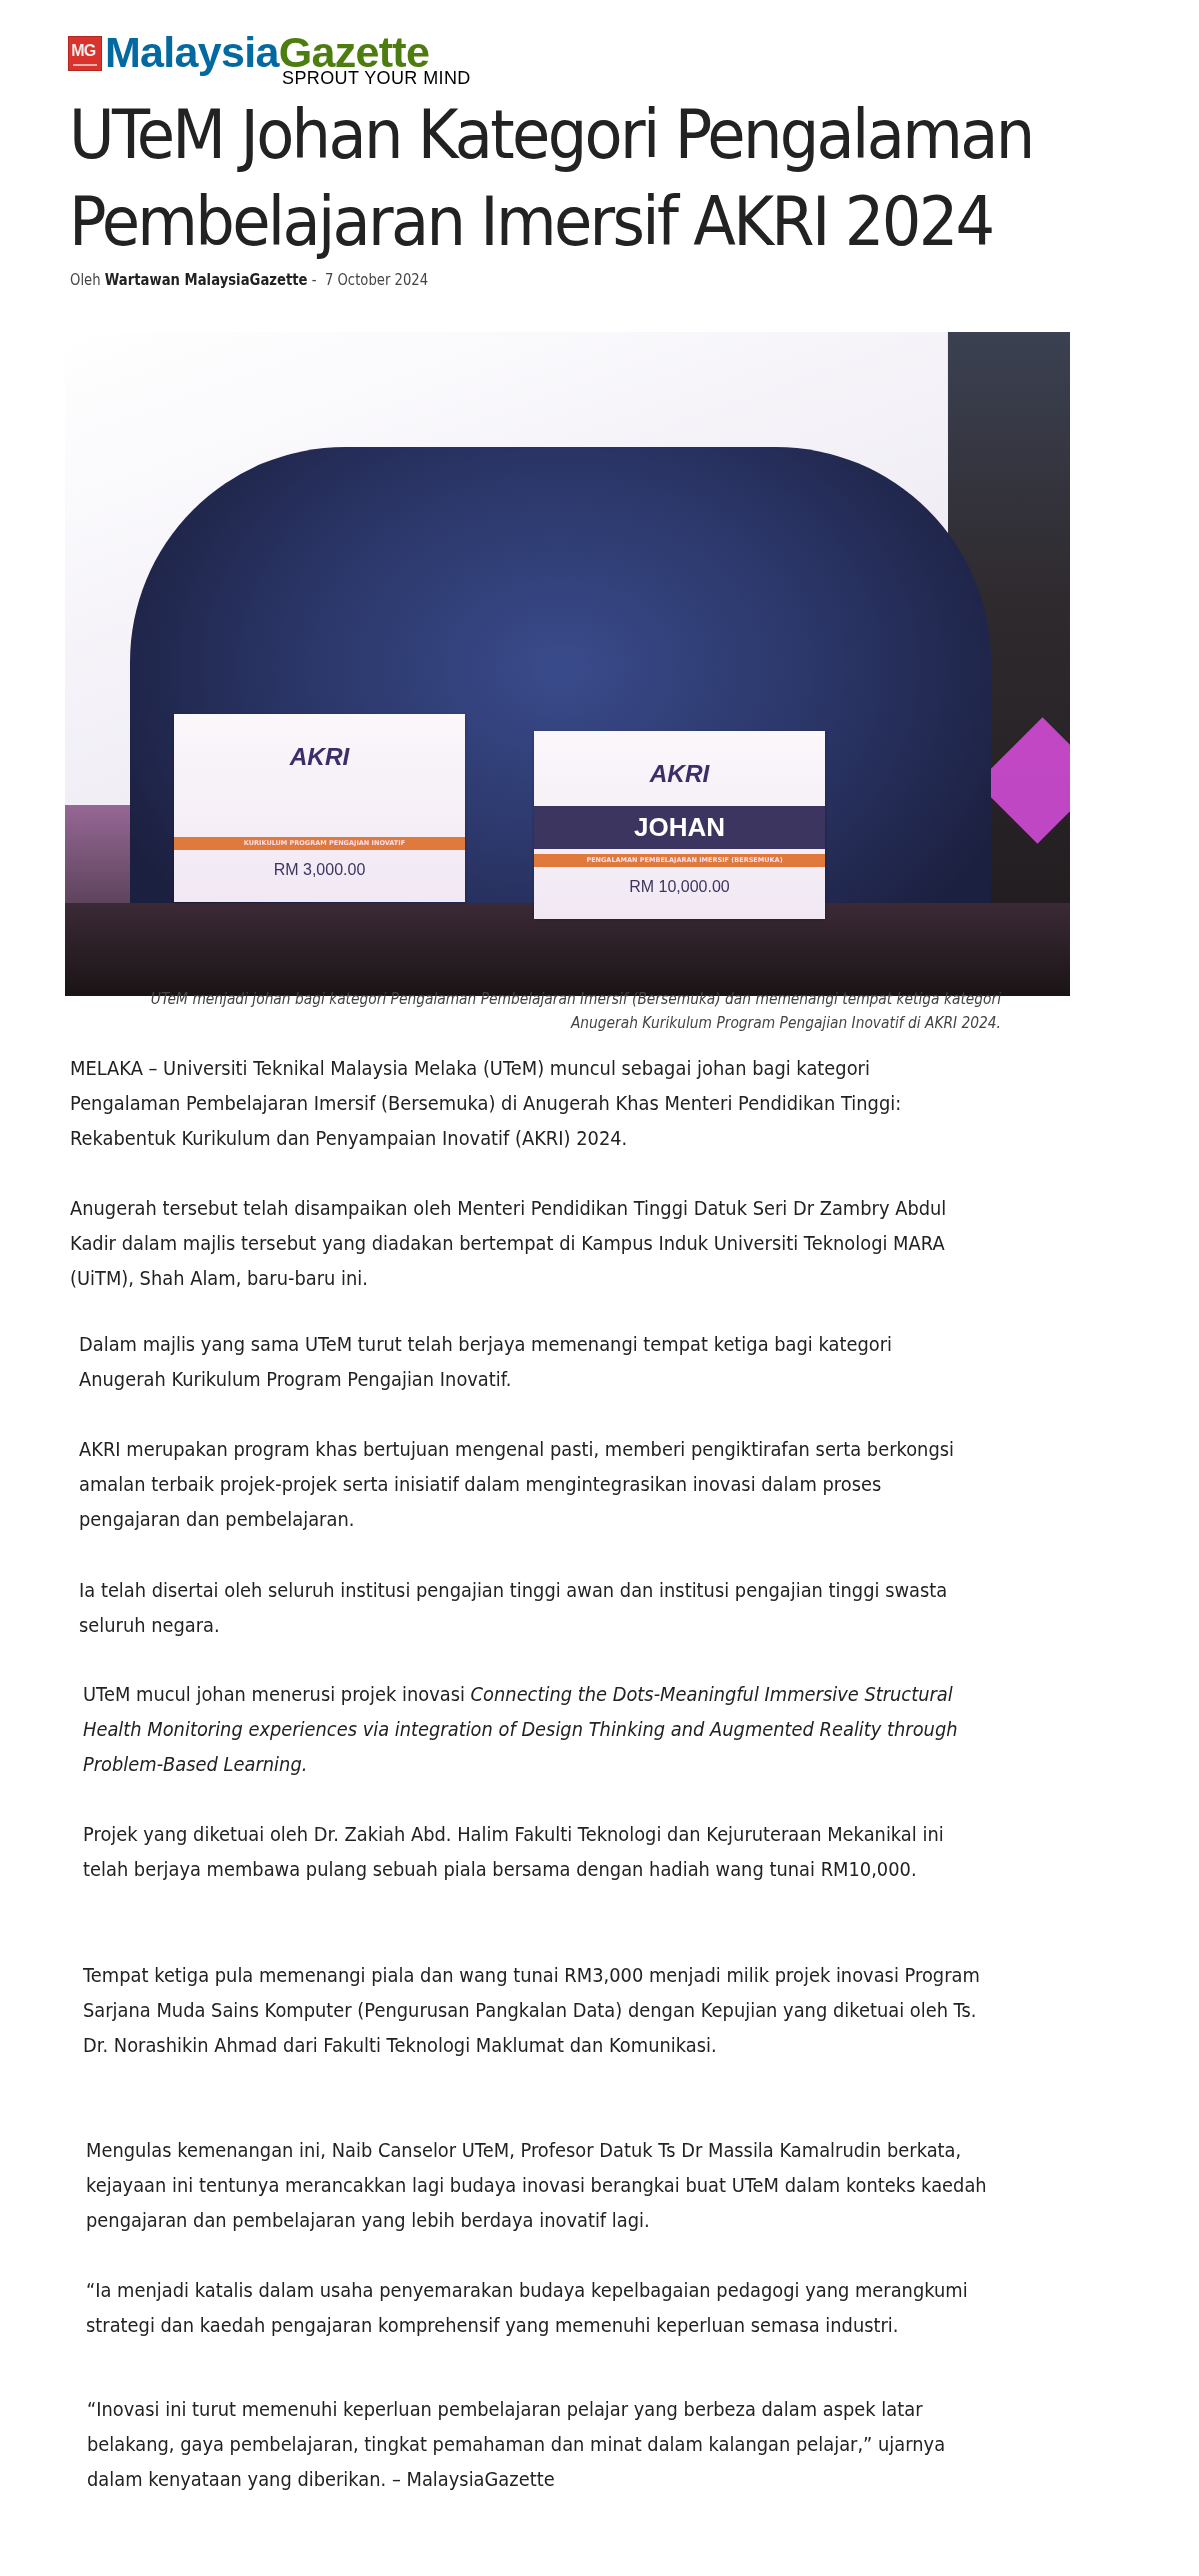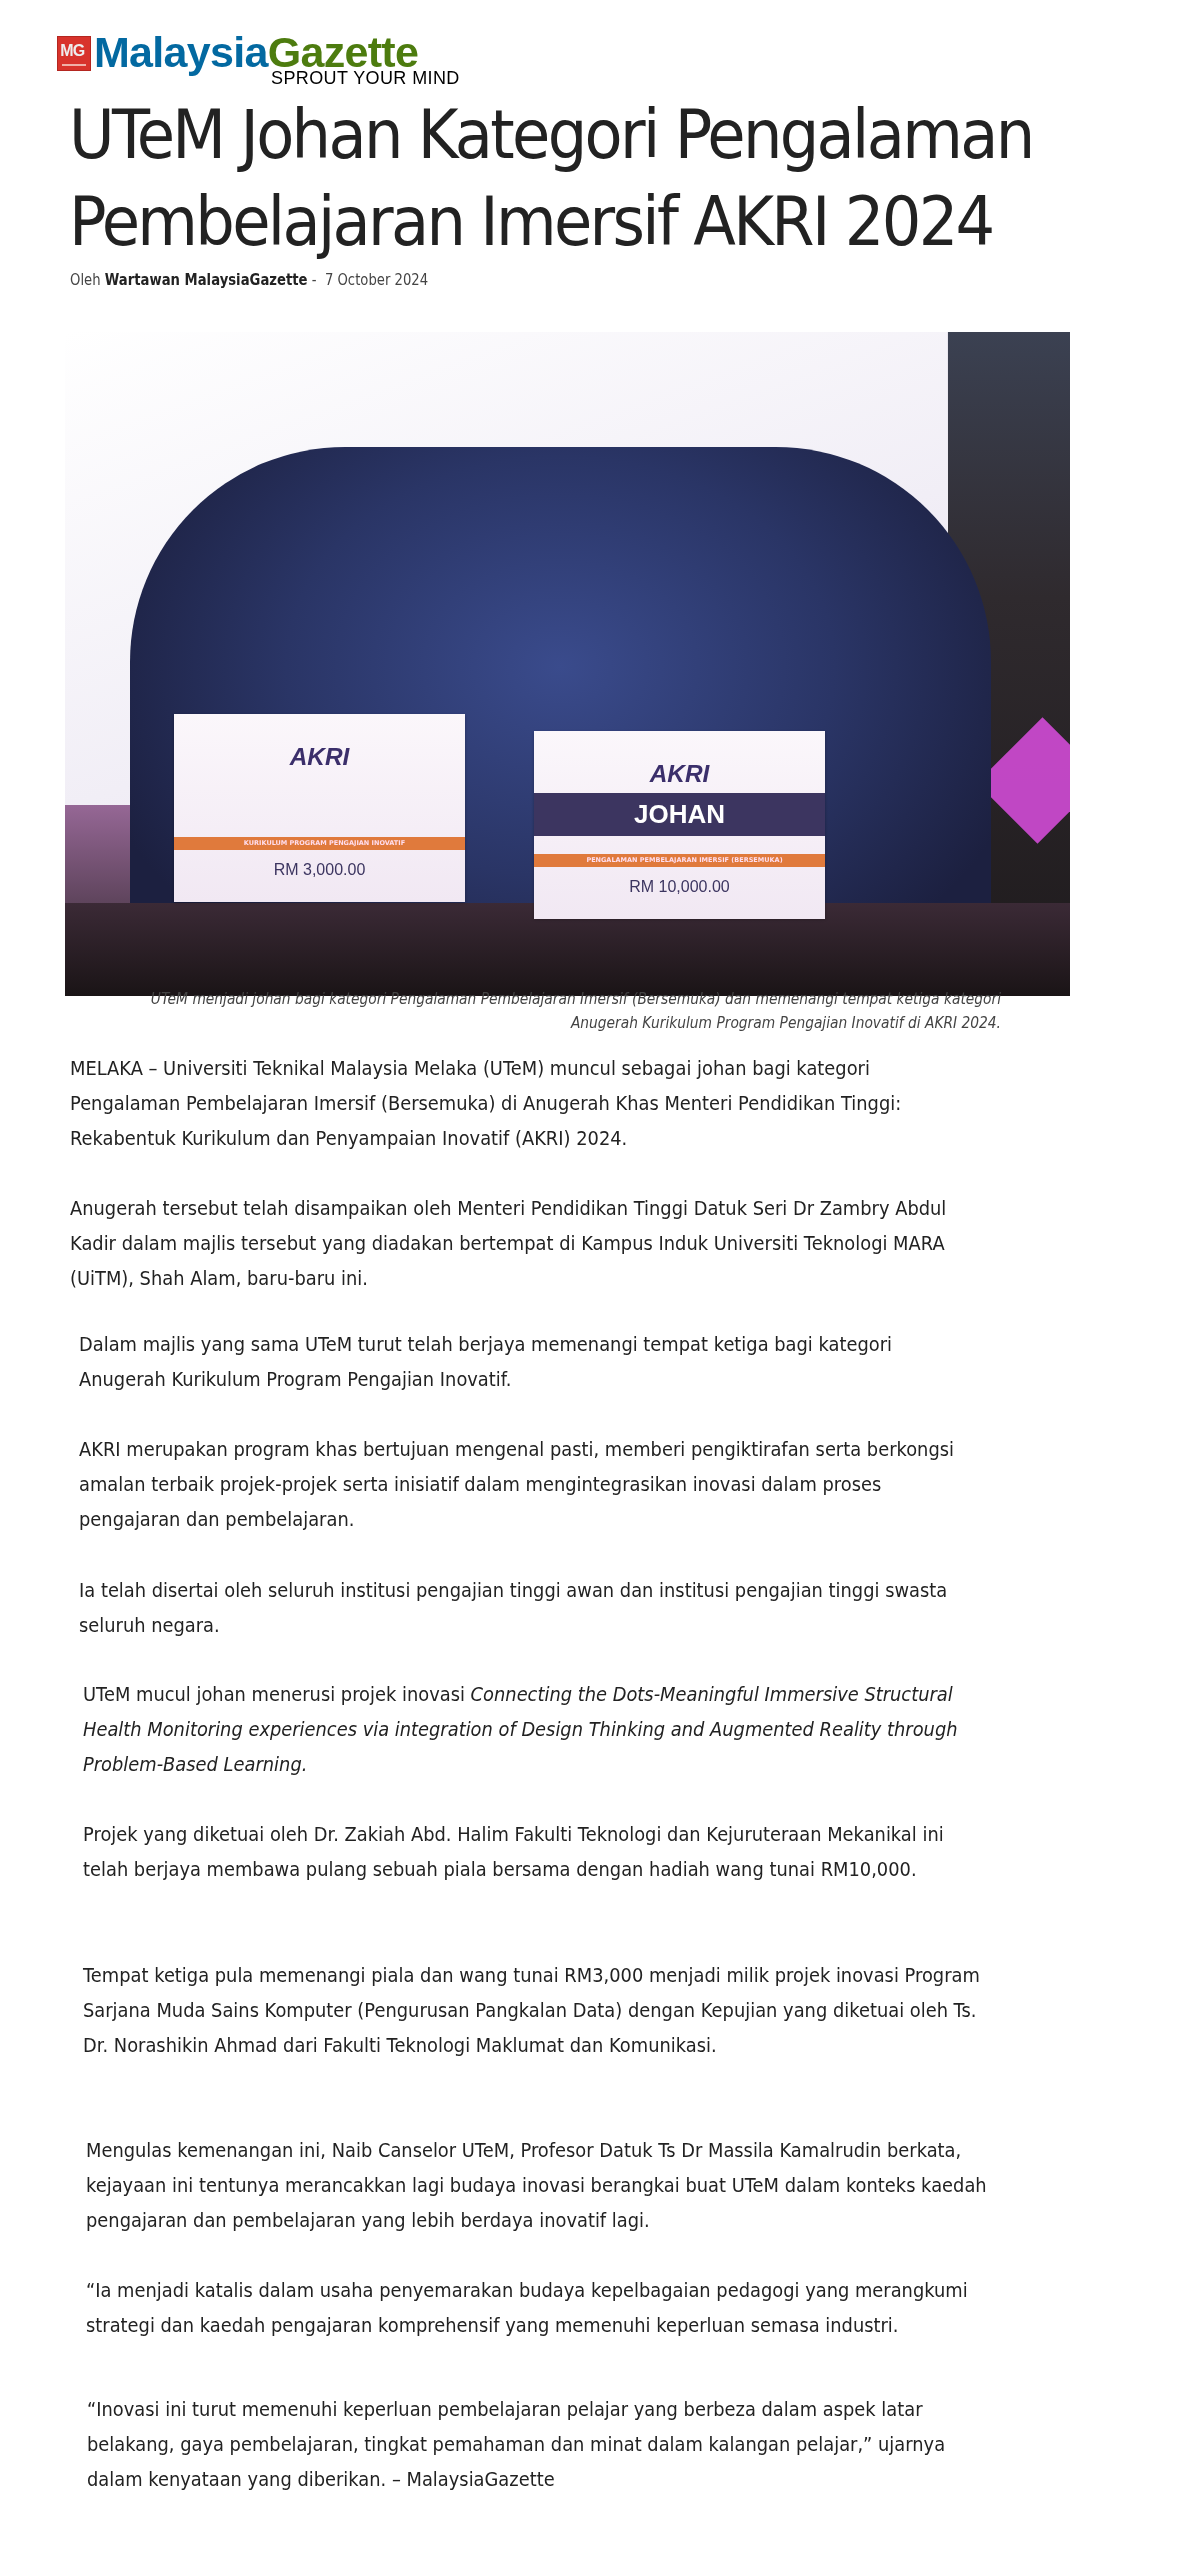--- a/index.html
+++ b/index.html
@@ -1,17 +1,17 @@
 <!DOCTYPE html>
 <html style="font-size:11.5px"><head>
 <meta charset="utf-8">
 <style>
   html, body { margin:0; padding:0; background:#ffffff; }
   body { width:1199px; min-height:2576px; position:relative; font-family:"DejaVu Sans", sans-serif; color:#222; }
-  .logo { position:absolute; left:57px; top:32px; height:55px; width:402px; }
+  .logo { position:absolute; left:68px; top:32px; height:55px; width:402px; }
   .logo-badge { position:absolute; left:0; top:4.3px; width:32px; height:33px; background:#d8332c; border:0.7px solid #b42620; }
   .logo-badge span { position:absolute; left:2.2px; top:4.3px; font-family:"Liberation Sans", sans-serif; font-weight:bold; font-size:16px; color:#eee; letter-spacing:-0.7px; }
   .logo-badge i { position:absolute; left:3.6px; bottom:4.3px; width:24.4px; height:2.2px; background:#f0b0a8; }
   .logo-word { position:absolute; left:37px; top:-4.3px; font-family:"Liberation Sans", sans-serif; font-weight:bold; font-size:43px; letter-spacing:-0.7px; white-space:nowrap; }
   .logo-word .a { color:#0369a1; }
   .logo-word .b { color:#4d7c0f; }
   .logo-tag { position:absolute; left:214px; top:36px; font-family:"Liberation Sans", sans-serif; font-size:18px; color:#000000; letter-spacing:0.4px; white-space:nowrap; }
   h1.title { position:absolute; left:69px; top:92px; width:1119px; margin:0; font-family:"DejaVu Sans", sans-serif; font-weight:normal; font-size:67px; line-height:87px; color:#222; letter-spacing:-2.9px; transform:scaleX(0.93); transform-origin:left top; }
   .byline { position:absolute; left:70px; top:271px; font-size:15px; color:#444; transform:scaleX(0.88); transform-origin:left top; white-space:nowrap; }
   .byline b { color:#222; }
@@ -64,21 +64,21 @@
     <div class="floor"></div>
 
     <div class="board" style="left:109px; top:382px; width:291px; height:188px;">
       <div class="akri">AKRI</div>
       <div class="sub" style="top:123px;">KURIKULUM PROGRAM PENGAJIAN INOVATIF</div>
       <div class="amt" style="top:147px;">RM 3,000.00</div>
     </div>
 
     <div class="board" style="left:469px; top:399px; width:291px; height:188px;">
       <div class="akri">AKRI</div>
-      <div class="band" style="top:62px;">JOHAN</div>
+      <div class="band" style="top:75px;">JOHAN</div>
       <div class="sub" style="top:123px;">PENGALAMAN PEMBELAJARAN IMERSIF (BERSEMUKA)</div>
       <div class="amt" style="top:147px;">RM 10,000.00</div>
     </div>
   </figure>
 
   <figcaption class="caption">UTeM menjadi johan bagi kategori Pengalaman Pembelajaran Imersif (Bersemuka) dan memenangi tempat ketiga kategori Anugerah Kurikulum Program Pengajian Inovatif di AKRI 2024.</figcaption>
 
   <p class="para" style="left:70px; top:1051px; width:932px;">MELAKA – Universiti Teknikal Malaysia Melaka (UTeM) muncul sebagai johan bagi kategori Pengalaman Pembelajaran Imersif (Bersemuka) di Anugerah Khas Menteri Pendidikan Tinggi: Rekabentuk Kurikulum dan Penyampaian Inovatif (AKRI) 2024.</p>
   <p class="para" style="left:70px; top:1191px; width:932px;">Anugerah tersebut telah disampaikan oleh Menteri Pendidikan Tinggi Datuk Seri Dr Zambry Abdul Kadir dalam majlis tersebut yang diadakan bertempat di Kampus Induk Universiti Teknologi MARA (UiTM), Shah Alam, baru-baru ini.</p>
   <p class="para" style="left:79px; top:1327px; width:932px;">Dalam majlis yang sama UTeM turut telah berjaya memenangi tempat ketiga bagi kategori Anugerah Kurikulum Program Pengajian Inovatif.</p>

